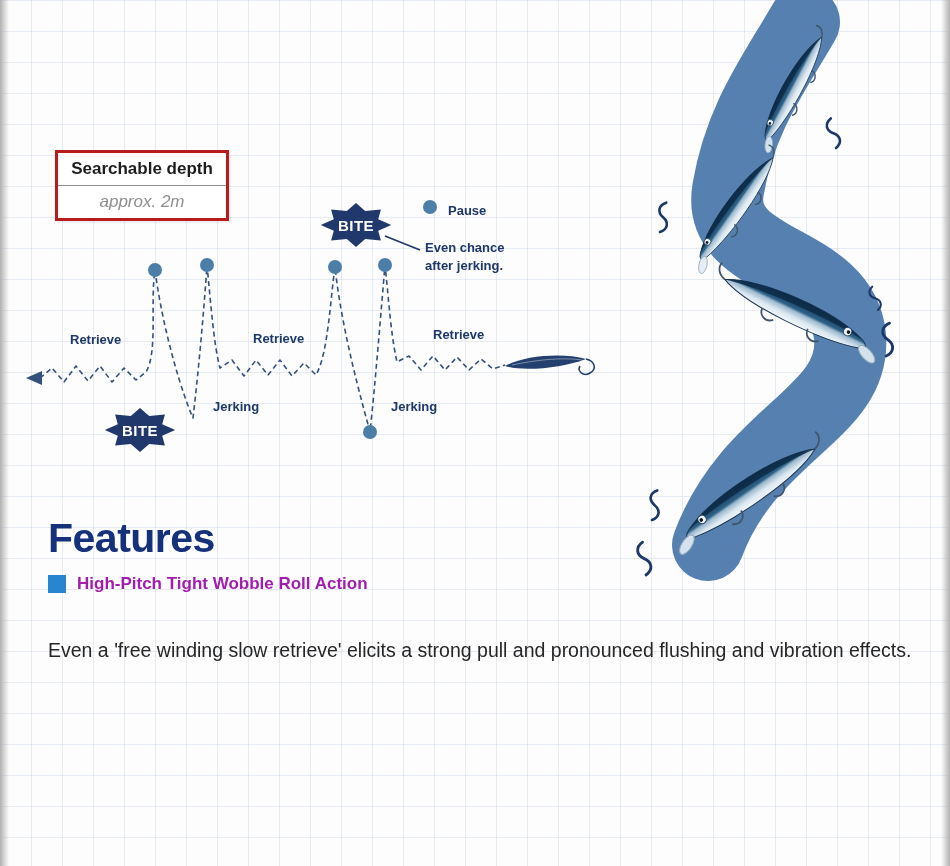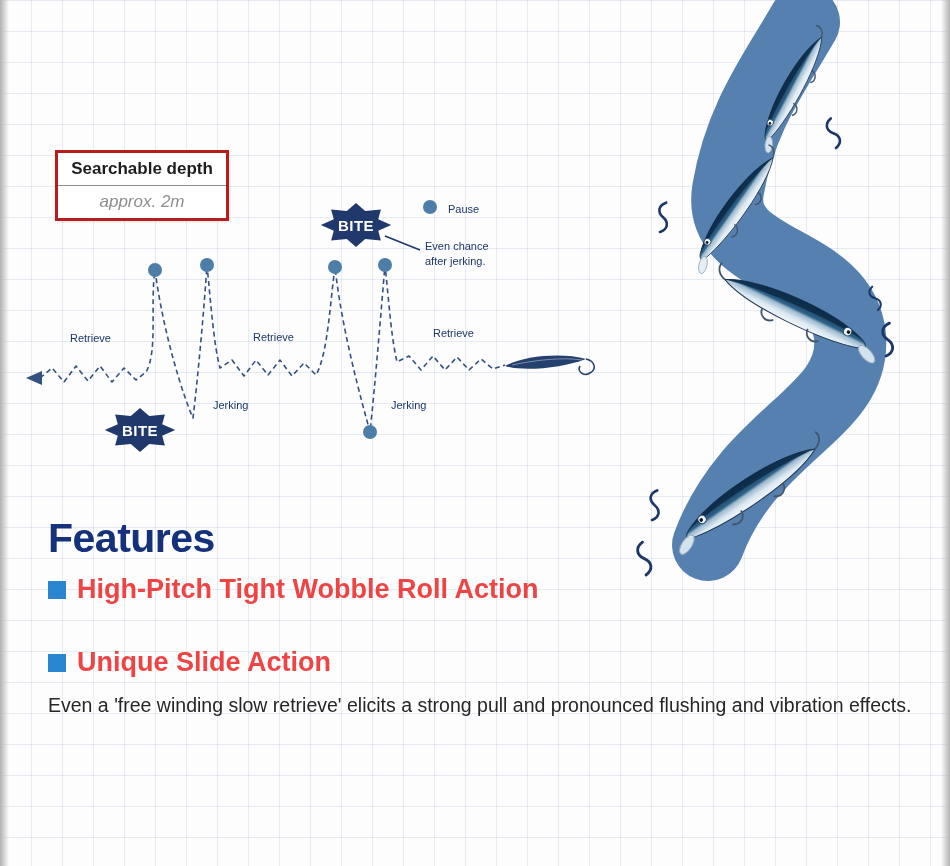--- a/index.html
+++ b/index.html
@@ -31,41 +31,41 @@
     font-weight:bold;font-size:17px;color:#1d1d1d;text-align:center;
     padding:6px 4px;border-bottom:1px solid #8f8f8f;
   }
   .depth-box .val{
     font-style:italic;font-size:17px;color:#8e8e8e;text-align:center;
     padding:6px 4px;
   }
 
   
   .lbl{
-    position:absolute;font-weight:normal;color:#1c3768;font-size:11px;
+    position:absolute;font-weight:bold;color:#1c3768;font-size:13px;
     white-space:nowrap;z-index:8;
   }
   .bite-chance{line-height:1.35;white-space:nowrap;}
 
   svg.diagram{position:absolute;left:0;top:170px;z-index:5;}
   svg.bite-badge{position:absolute;z-index:12;}
   .badge-1{left:312px;top:198px;}
   .badge-2{left:96px;top:403px;}
   svg.swim-art{position:absolute;left:588px;top:0;z-index:3;}
 
   
   .features{position:absolute;left:48px;top:515px;width:872px;z-index:10;}
   .features-title{
     font-size:41px;font-weight:bold;color:#15317c;margin:0 0 12px 0;
     letter-spacing:-0.5px;
   }
   .feature{margin-bottom:42px;}
   .feature-head{display:flex;align-items:center;gap:11px;margin-bottom:13px;}
   .bullet{width:18px;height:18px;background:#2a85d0;flex:0 0 auto;}
-  .feature-title{font-size:27px;font-weight:bold;color:#ef4444;}
+  .feature-title{font-size:17px;font-weight:bold;color:#a21caf;}
   .feature-body{font-size:19.5px;color:#262626;line-height:1.45;margin:0;max-width:872px;}
 </style>
 </head>
 <body>
 
 <div class="grid-bg"></div>
 
 <div class="depth-box">
   <div class="hd">Searchable depth</div>
   <div class="val">approx. 2m</div>
@@ -159,22 +159,18 @@
   <h1 class="features-title">Features</h1>
 
   <div class="feature">
     <div class="feature-head">
       <span class="bullet"></span>
       <span class="feature-title">High-Pitch Tight Wobble Roll Action</span>
     </div>
   </div>
 
   <div class="feature">
-    <div class="feature-head">
-      <span class="bullet"></span>
-      <span class="feature-title">Unique Slide Action</span>
-    </div>
     <p class="feature-body">Even a 'free winding slow retrieve' elicits a strong pull and pronounced flushing and vibration effects.</p>
   </div>
 </div>
 
 <div class="edge left"></div>
 <div class="edge right"></div>
 
 </body></html>

